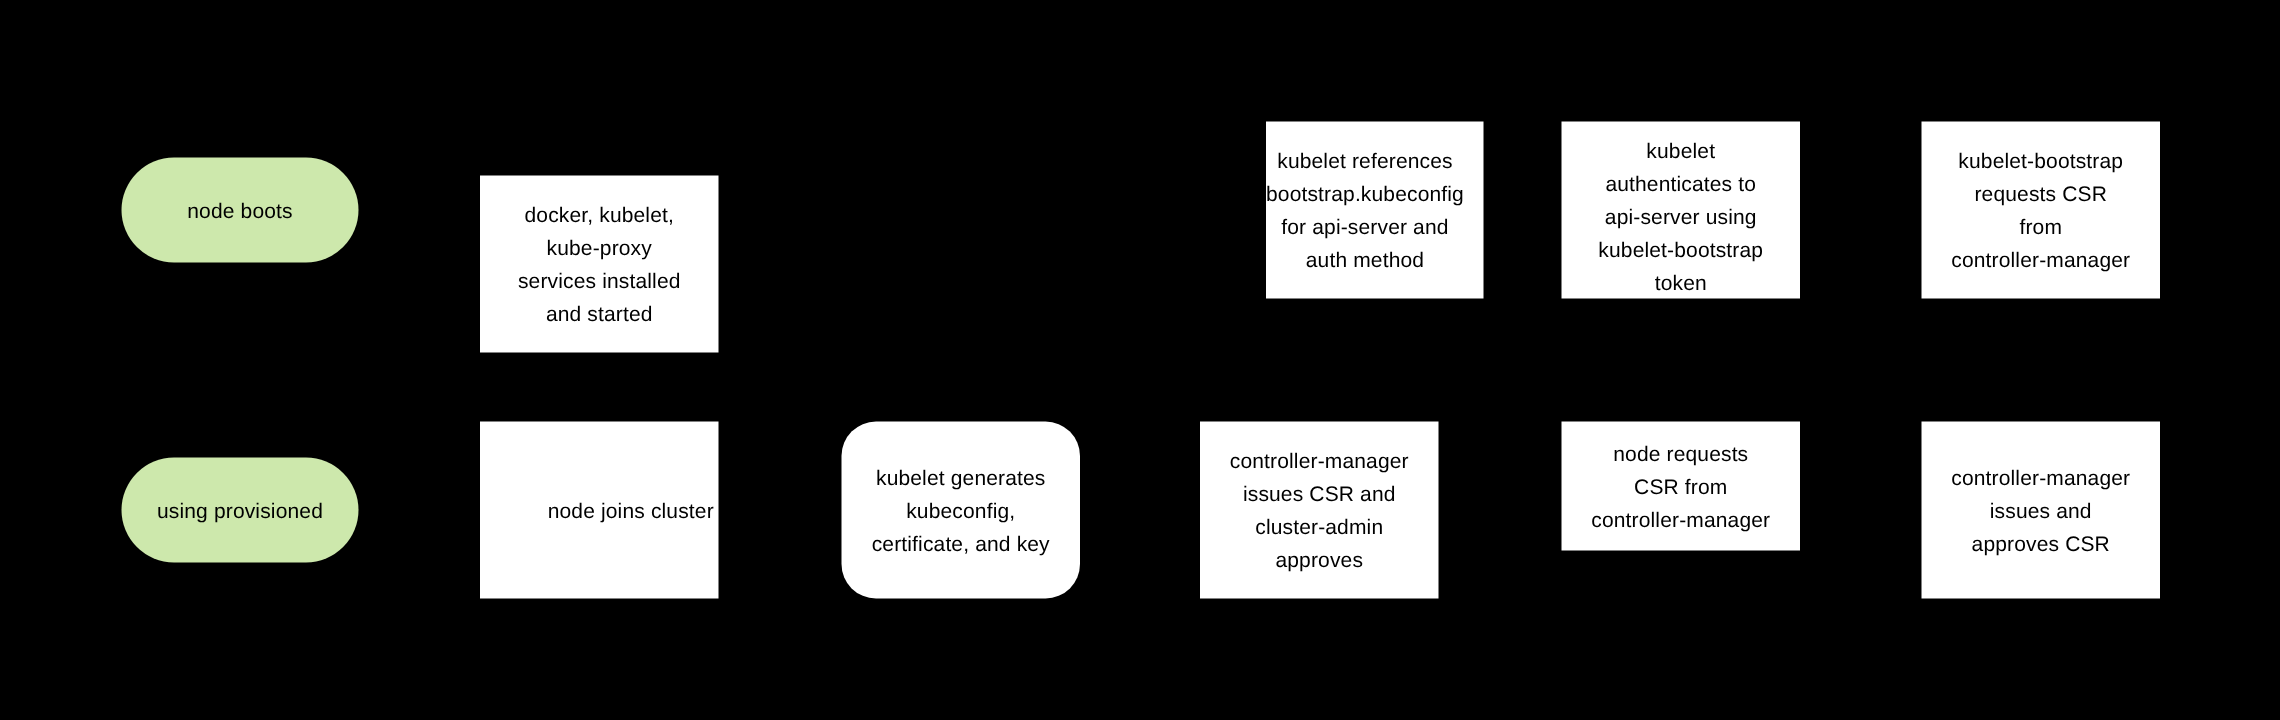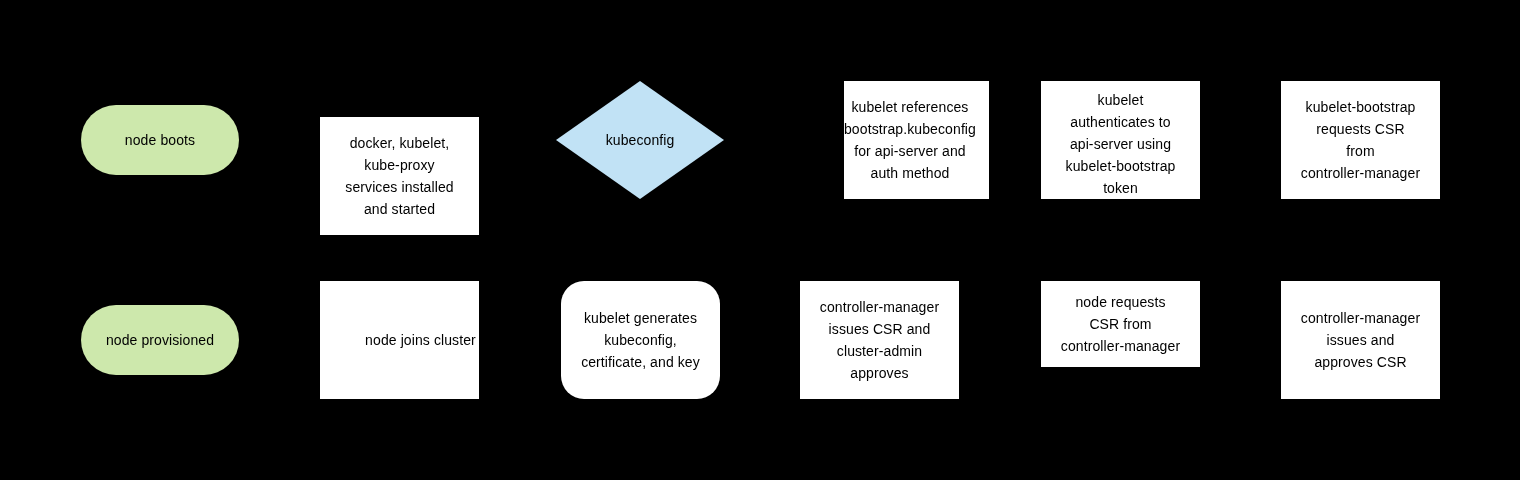--- a/index.html
+++ b/index.html
@@ -79,45 +79,41 @@
   <div id="row-bottom"></div>
 <div class="node shape-terminator" style="left: 81px; top: 105px; width: 158px; height: 70px;">
       <span class="label">node boots</span>
     </div>
     <div class="node shape-process" style="left: 320px; top: 81px; width: 159px; height: 118px; margin-top: 36px;">
       <span class="label">docker, kubelet,
 kube-proxy
 services installed
 and started</span>
     </div>
-    <div class="node shape-decision" style="left: 556px; top: 81px; width: 168px; height: 118px;">
-      <div class="diamond-fill"></div>
-      <span class="label">kubeconfig</span>
-    </div>
     <div class="node shape-process overflow" style="left: 844px; top: 81px; width: 145px; height: 118px;">
       <span class="label">kubelet references
 bootstrap.kubeconfig
 for api-server and
 auth method</span>
     </div>
     <div class="node shape-process" style="left: 1041px; top: 81px; width: 159px; height: 118px; align-items: flex-end;">
       <span class="label">kubelet
 authenticates to
 api-server using
 kubelet-bootstrap
 token</span>
     </div>
     <div class="node shape-process" style="left: 1281px; top: 81px; width: 159px; height: 118px;">
       <span class="label">kubelet-bootstrap
 requests CSR
 from
 controller-manager</span>
     </div>
     <div class="node shape-terminator" style="left: 81px; top: 305px; width: 158px; height: 70px;">
-      <span class="label">node provisioned</span>
+      <span class="label">using provisioned</span>
     </div>
     <div class="node shape-process" style="left: 320px; top: 281px; width: 159px; height: 118px; padding-left: 42px;">
       <span class="label">node joins cluster</span>
     </div>
     <div class="node shape-process" style="left: 561px; top: 281px; width: 159px; height: 118px; border-radius: 23px;">
       <span class="label">kubelet generates
 kubeconfig,
 certificate, and key</span>
     </div>
     <div class="node shape-process" style="left: 800px; top: 281px; width: 159px; height: 118px;">

